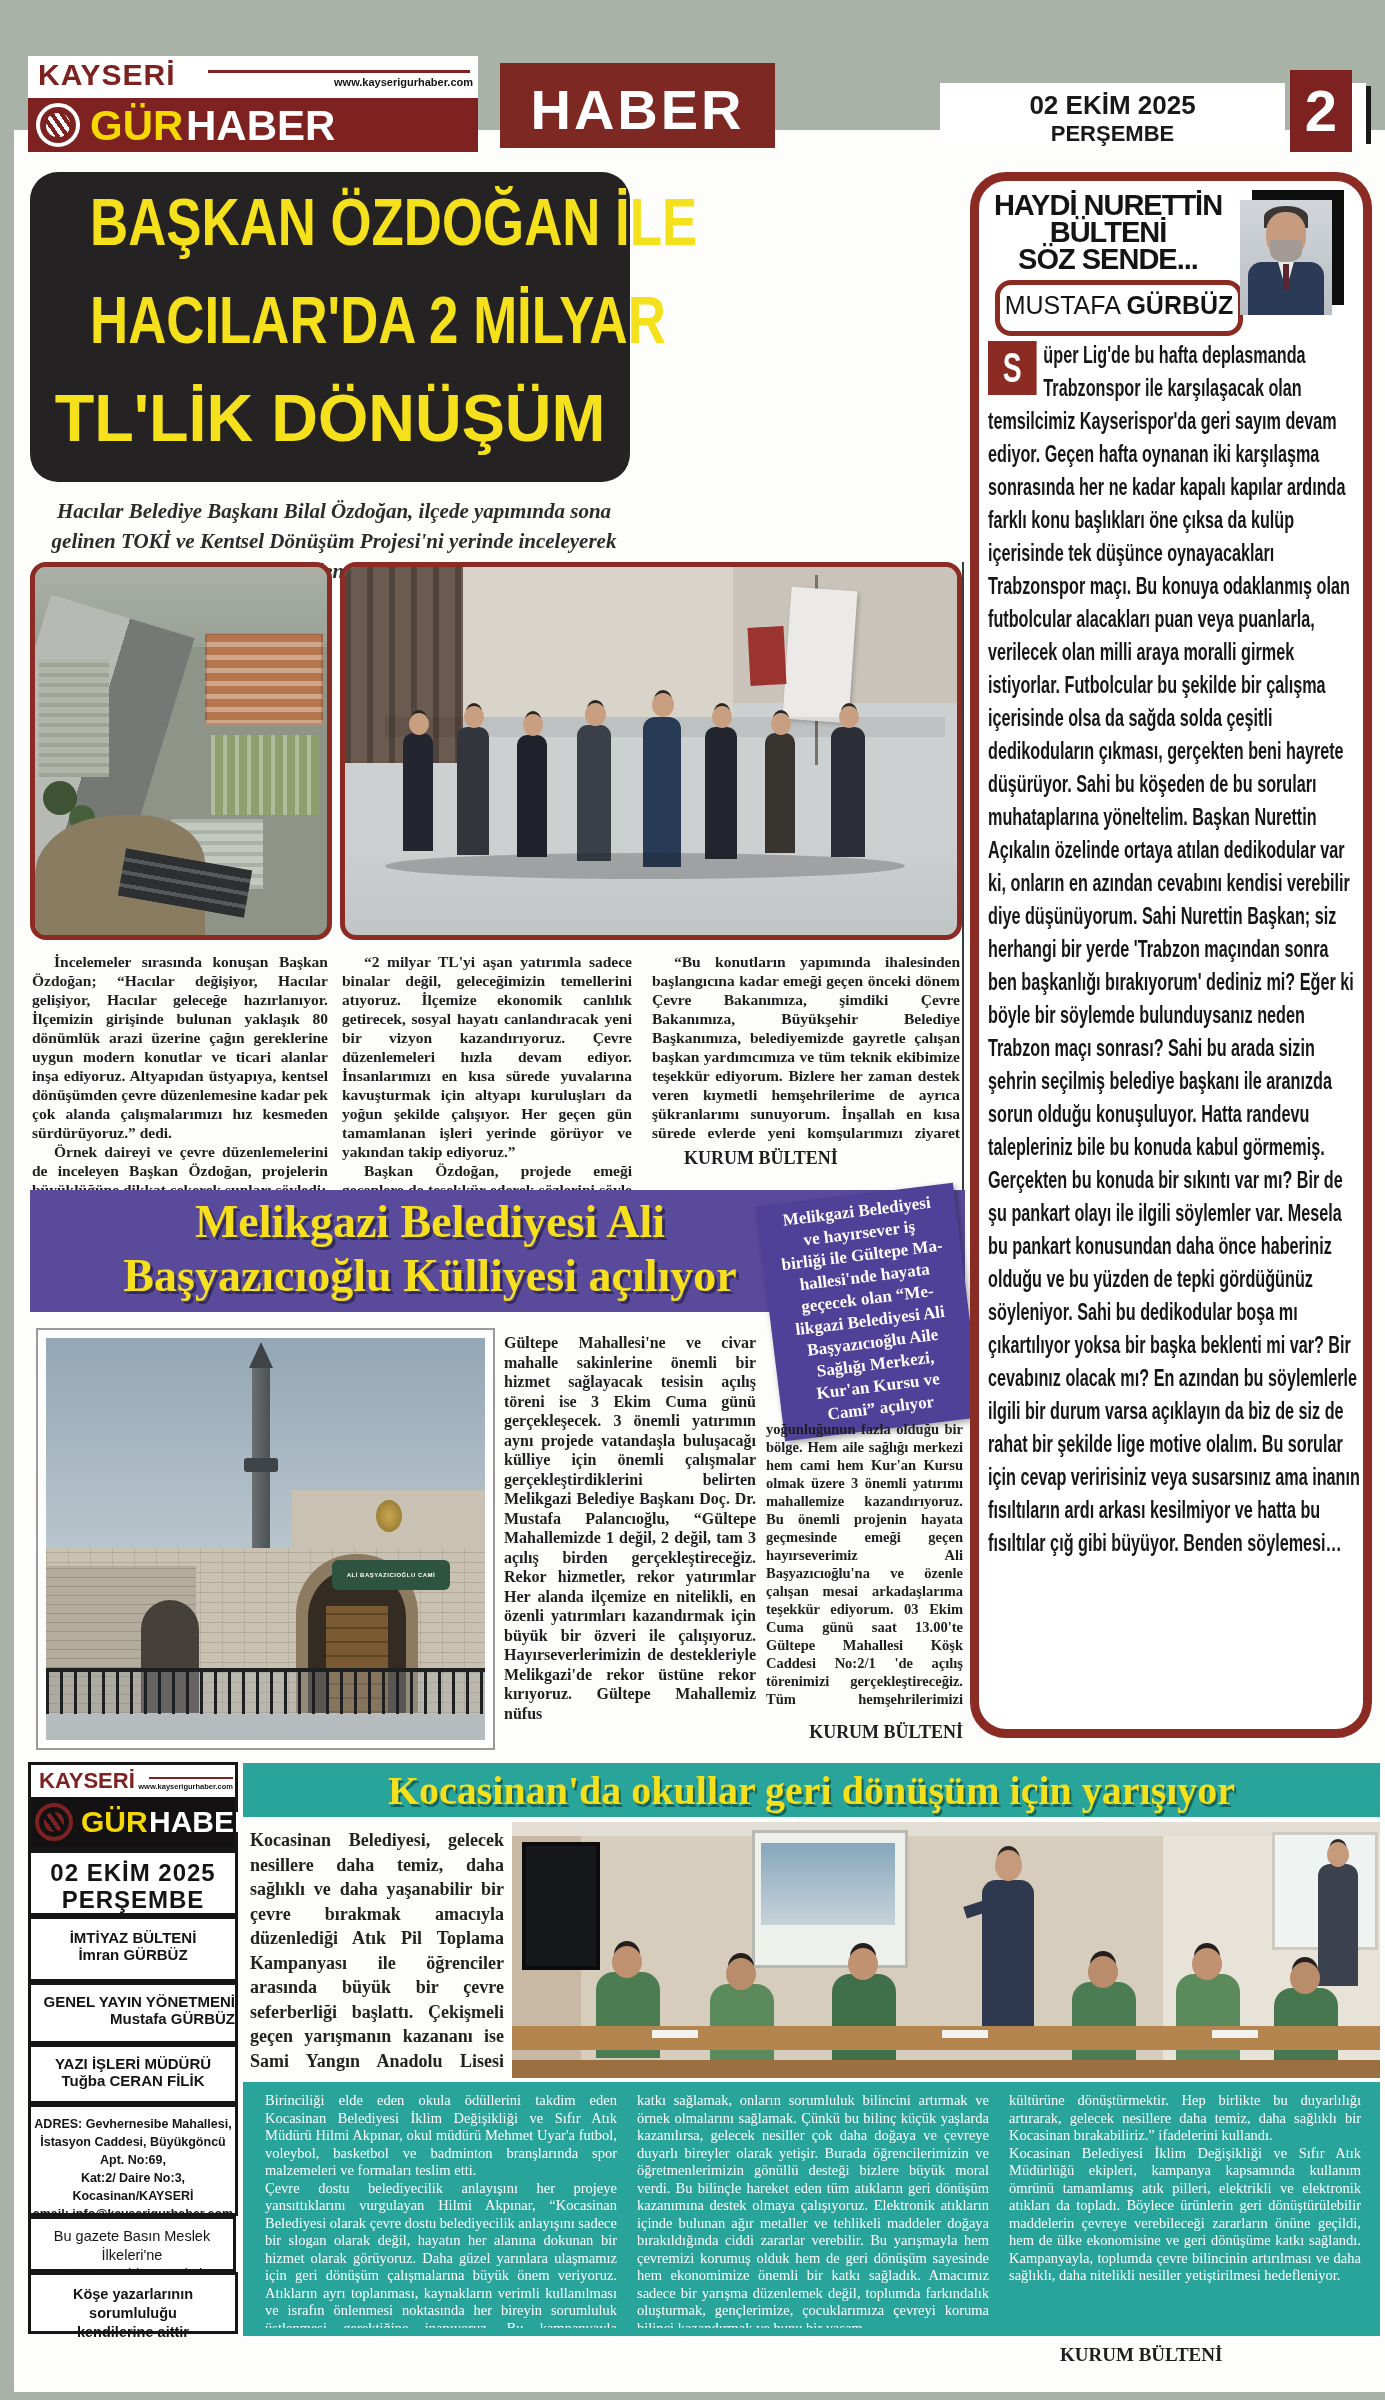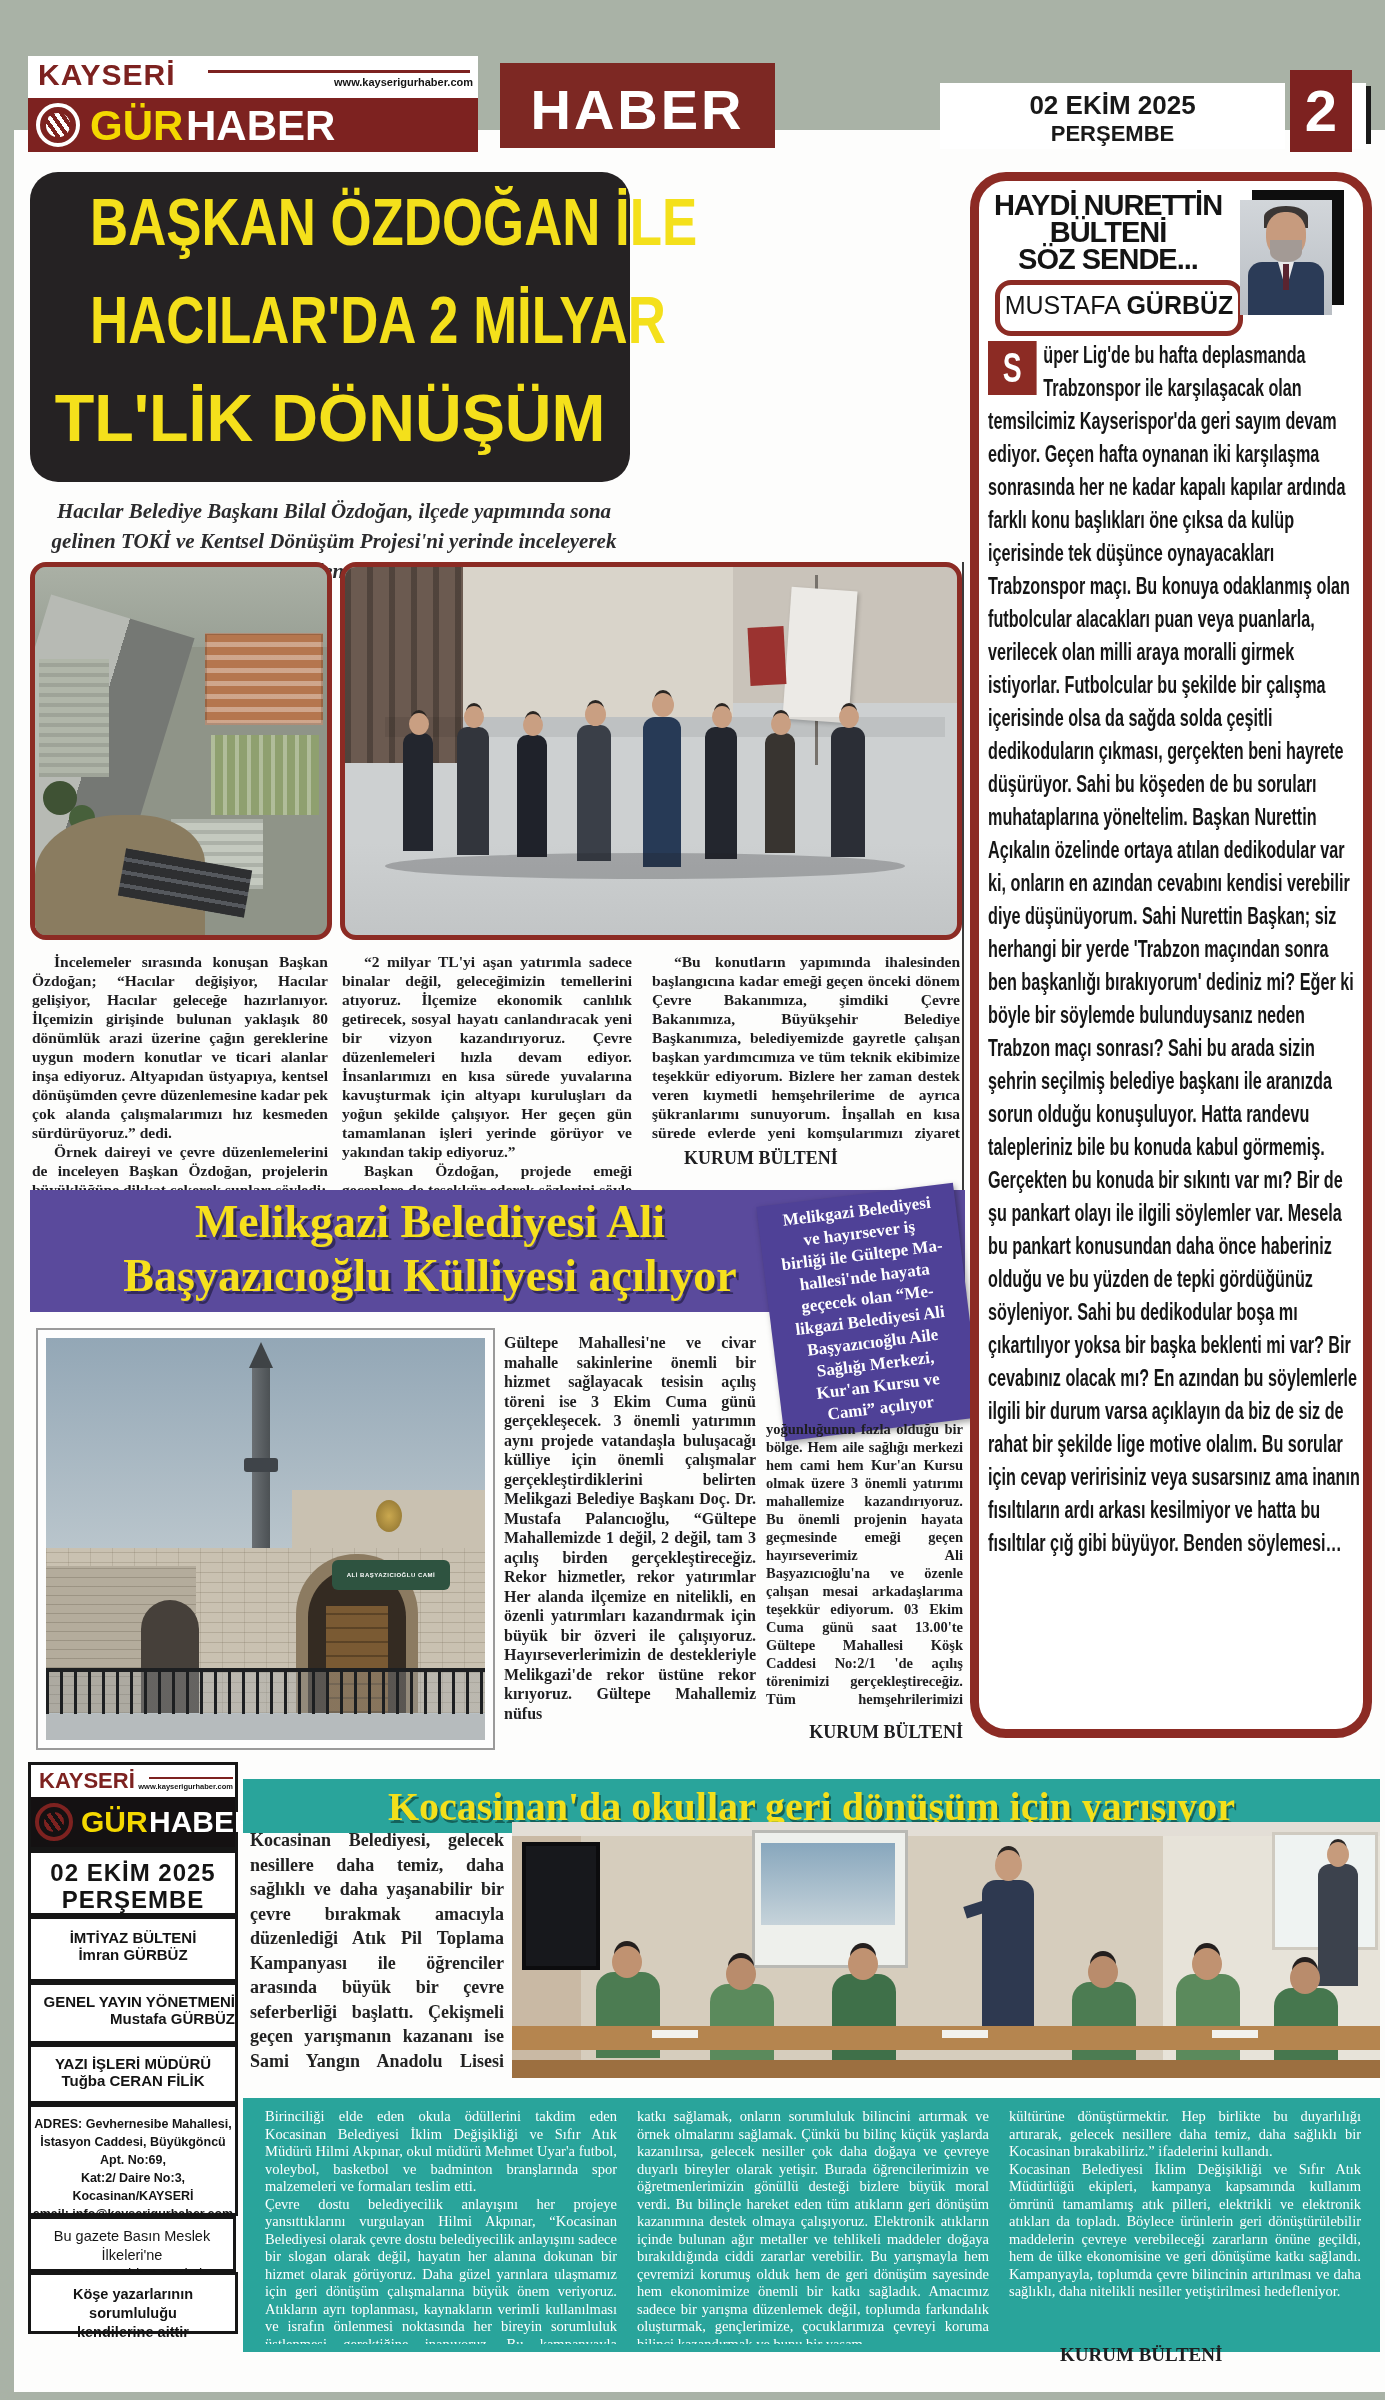--- a/index.html
+++ b/index.html
@@ -42,21 +42,21 @@
   .pbanner{background:#5a4a9c;}
   .pbanner-line{position:absolute;left:0;width:100%;text-align:center;color:#f6e01d;font-weight:bold;
      font-family:"Liberation Serif",serif;font-size:46px;line-height:56px;text-shadow:3px 3px 0 #332a5e;white-space:nowrap;}
   .pnote{background:#4f4197;color:#fff;font-family:"Liberation Serif",serif;font-weight:bold;
          font-size:17px;line-height:22px;text-align:center;transform:rotate(-7deg);box-shadow:2px 3px 6px rgba(0,0,0,.35);}
   
   .mbox{background:#fff;border:3px solid #161616;box-sizing:border-box;text-align:center;color:#141414;}
   .mlabel{font-weight:bold;font-size:15px;}
   .mdate{font-weight:bold;font-size:24px;line-height:27px;letter-spacing:1px;}
   
-  .teal{background:#29a49b;margin-top:16px;}
+  .teal{background:#29a49b;}
   .tbanner-text{color:#f4e01b;font-weight:bold;font-family:"Liberation Serif",serif;font-size:40px;
                 text-align:center;text-shadow:2px 3px 0 #14635c;white-space:nowrap;}
   .intro{font-family:"Liberation Serif",serif;font-weight:bold;font-size:18px;line-height:24.5px;color:#222;}
   .tcol{color:#fff;font-family:"Liberation Serif",serif;font-size:14.5px;line-height:17.5px;overflow:hidden;}
   .rule{background:#3a3a3a;}
   .fig{position:absolute;}
 </style>
 </head>
 <body>
 

